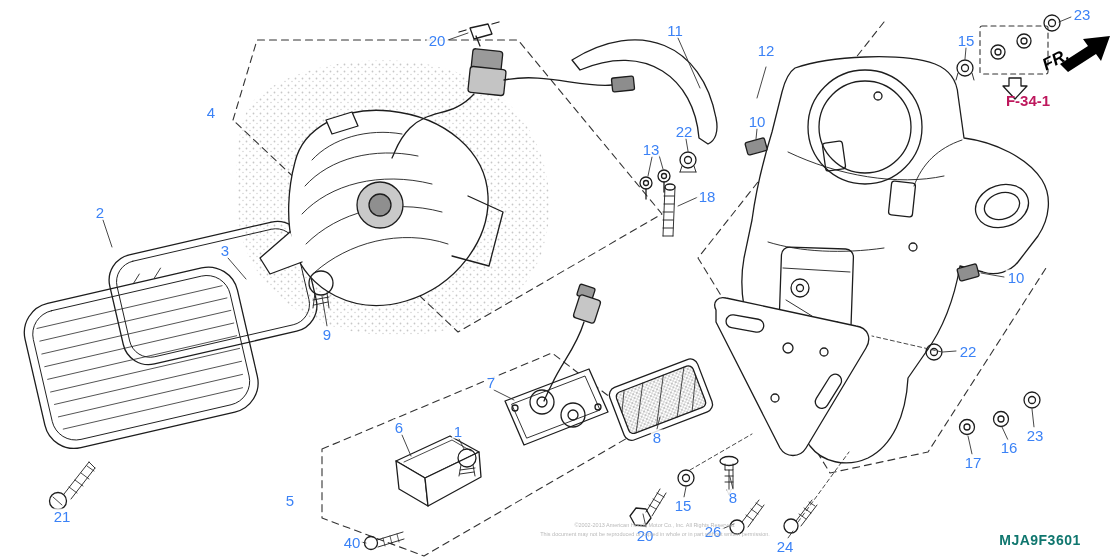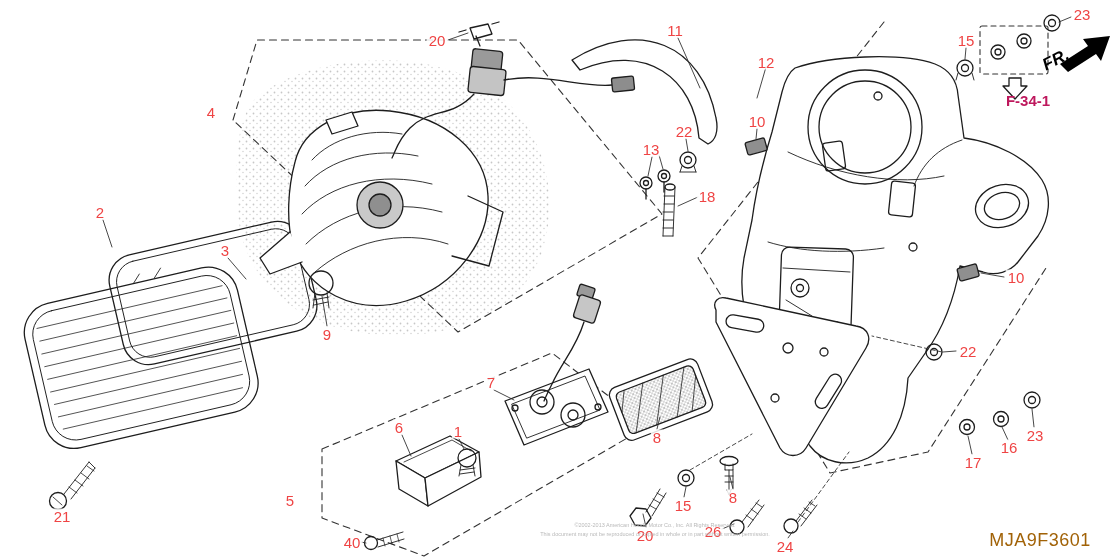--- a/index.html
+++ b/index.html
@@ -1,28 +1,28 @@
 <!DOCTYPE html>
 <html><head>
 <meta charset="utf-8">
 <style>
   * { margin:0; padding:0; box-sizing:border-box; }
   html,body { width:1120px; height:560px; background:#fff; overflow:hidden;
               font-family:"Liberation Sans", sans-serif; }
   .stage { position:relative; width:1120px; height:560px; background:#fff; }
   .stage > svg { position:absolute; left:0; top:0; }
   .callout { position:absolute; transform:translate(-50%,-50%); font-size:15px;
-             color:#ef4444; background:rgba(255,255,255,.85); padding:0 2px; line-height:1;
+             color:#3b82f6; background:rgba(255,255,255,.85); padding:0 2px; line-height:1;
              white-space:nowrap; }
   .ref-label { position:absolute; transform:translate(-50%,-50%); font-size:15px;
                font-weight:bold; color:#be185d; white-space:nowrap; }
   .fr-label { position:absolute; transform:translate(-50%,-50%) rotate(-27deg);
               font-size:17px; font-weight:bold; font-style:italic; color:#000; }
-  .diagram-code { position:absolute; transform:translate(-50%,-50%); font-size:18px;
-                  font-weight:normal; color:#a16207; letter-spacing:.5px; white-space:nowrap; }
+  .diagram-code { position:absolute; transform:translate(-50%,-50%); font-size:14px;
+                  font-weight:bold; color:#0f766e; letter-spacing:.5px; white-space:nowrap; }
   .copyright { position:absolute; transform:translate(-50%,0); width:420px;
                font-size:5.5px; color:#b9b9b9; text-align:center; line-height:1.6; }
 </style>
 </head>
 <body>
 
 <div class="stage">
 
 <svg width="1120" height="560" viewBox="0 0 1120 560">
   <defs>
@@ -261,21 +261,21 @@
     </g>
 
     <g>
       <path d="M1060,64 L1088,46 L1083,39 L1110,36 L1101,61 L1096,54 L1068,72 Z" fill="#000" stroke="none"></path>
     </g>
   </g>
 </svg>
 
 <div class="callout" style="left:437px;top:40px">20</div>
 <div class="callout" style="left:675px;top:30px">11</div>
-<div class="callout" style="left:766px;top:62px">12</div>
+<div class="callout" style="left:766px;top:50px">12</div>
 <div class="callout" style="left:1082px;top:14px">23</div>
 <div class="callout" style="left:966px;top:40px">15</div>
 <div class="callout" style="left:211px;top:112px">4</div>
 <div class="callout" style="left:684px;top:131px">22</div>
 <div class="callout" style="left:651px;top:149px">13</div>
 <div class="callout" style="left:757px;top:121px">10</div>
 <div class="callout" style="left:707px;top:196px">18</div>
 <div class="callout" style="left:100px;top:212px">2</div>
 <div class="callout" style="left:225px;top:250px">3</div>
 <div class="callout" style="left:327px;top:334px">9</div>

